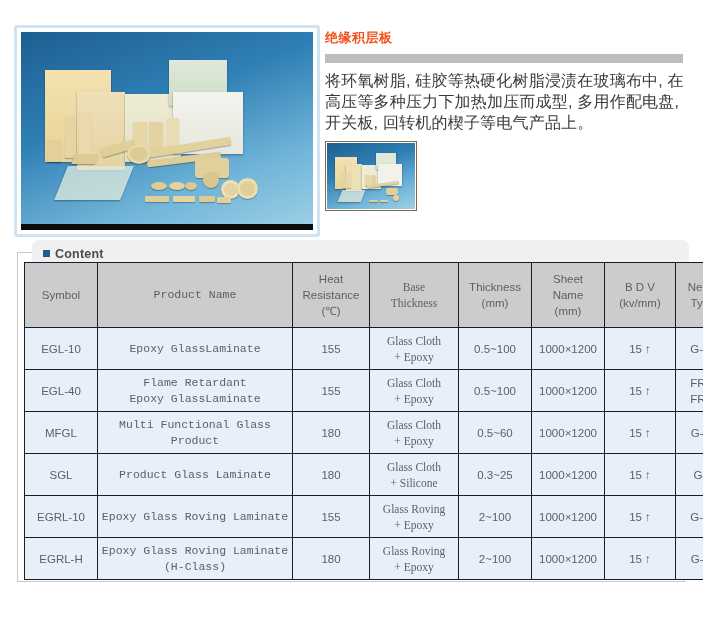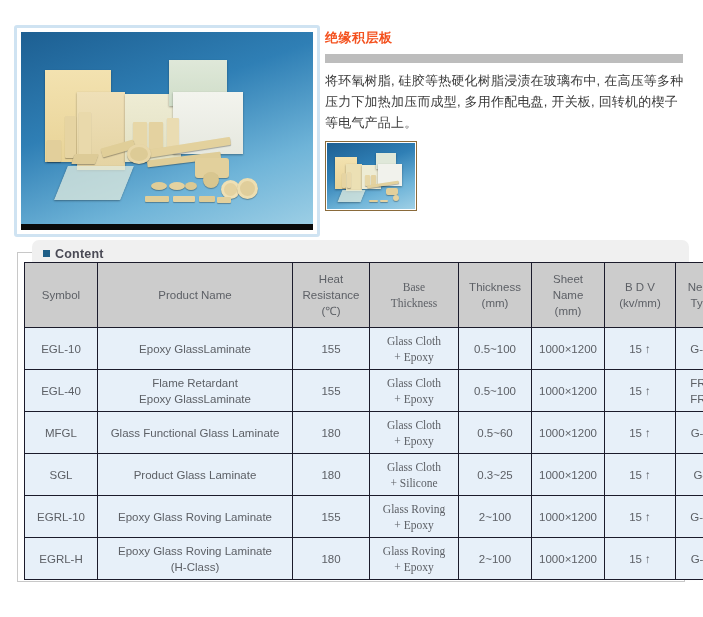--- a/index.html
+++ b/index.html
@@ -79,21 +79,21 @@
     margin: 4px 0 0 0;
   }
   #title-rule {
     width: 358px;
     height: 9px;
     background: #bdbdbd;
     margin-top: 7px;
   }
   #product-desc {
     color: #3a3a3a;
-    font-size: 13px;
+    font-size: 16px;
     line-height: 21px;
     margin-top: 7px;
     width: 360px;
     letter-spacing: .2px;
   }
   #thumb-frame {
     position: absolute;
     left: 325px; top: 130px;
     width: 92px;
     height: 70px;
@@ -172,21 +172,21 @@
     background: #cccccc;
     font-weight: normal;
     height: 58px;
     color: #5d6066;
   }
   #spec-table tbody td {
     background: #e7f0f9;
     height: 35px;
   }
   .c-symbol   { width: 68px; margin-left: 46px; }
-  .c-name     { width: 190px; }
+  .c-name     { width: 190px; font-family: Liberation Mono, monospace; }
   .c-heat     { width: 72px; }
   .c-base     { width: 84px; font-family: Liberation Serif, serif; }
   .c-thick    { width: 68px; }
   .c-sheet    { width: 68px; margin-top: 25px; }
   .c-bdv      { width: 66px; }
   .c-nema     { width: 50px; }
   .cell-line { display: block; }
 </style>
 </head>
 <body>
@@ -361,21 +361,21 @@
           <td class="c-nema">
             <span class="cell-line">FR-4</span>
             <span class="cell-line">FR-5</span>
           </td>
         </tr>
         <tr>
           <td class="c-symbol">
             <span class="cell-line">MFGL</span>
           </td>
           <td class="c-name">
-            <span class="cell-line">Glass Functional Glass Laminate</span>
+            <span class="cell-line">Multi Functional Glass Product</span>
           </td>
           <td class="c-heat">
             <span class="cell-line">180</span>
           </td>
           <td class="c-base">
             <span class="cell-line">Glass Cloth</span>
             <span class="cell-line">+ Epoxy</span>
           </td>
           <td class="c-thick">
             <span class="cell-line">0.5~60</span>

